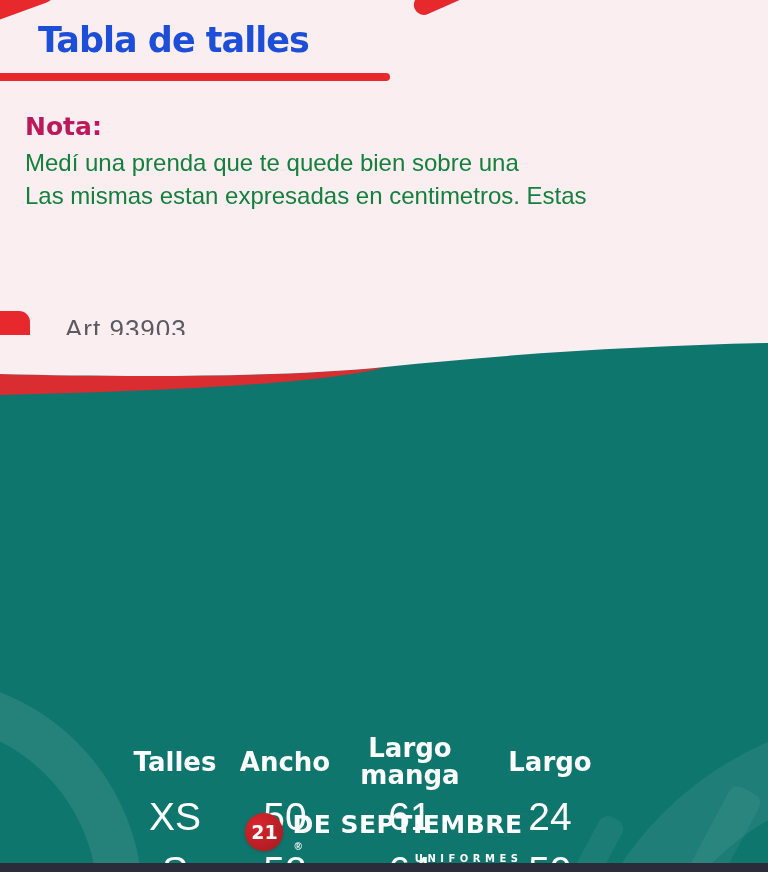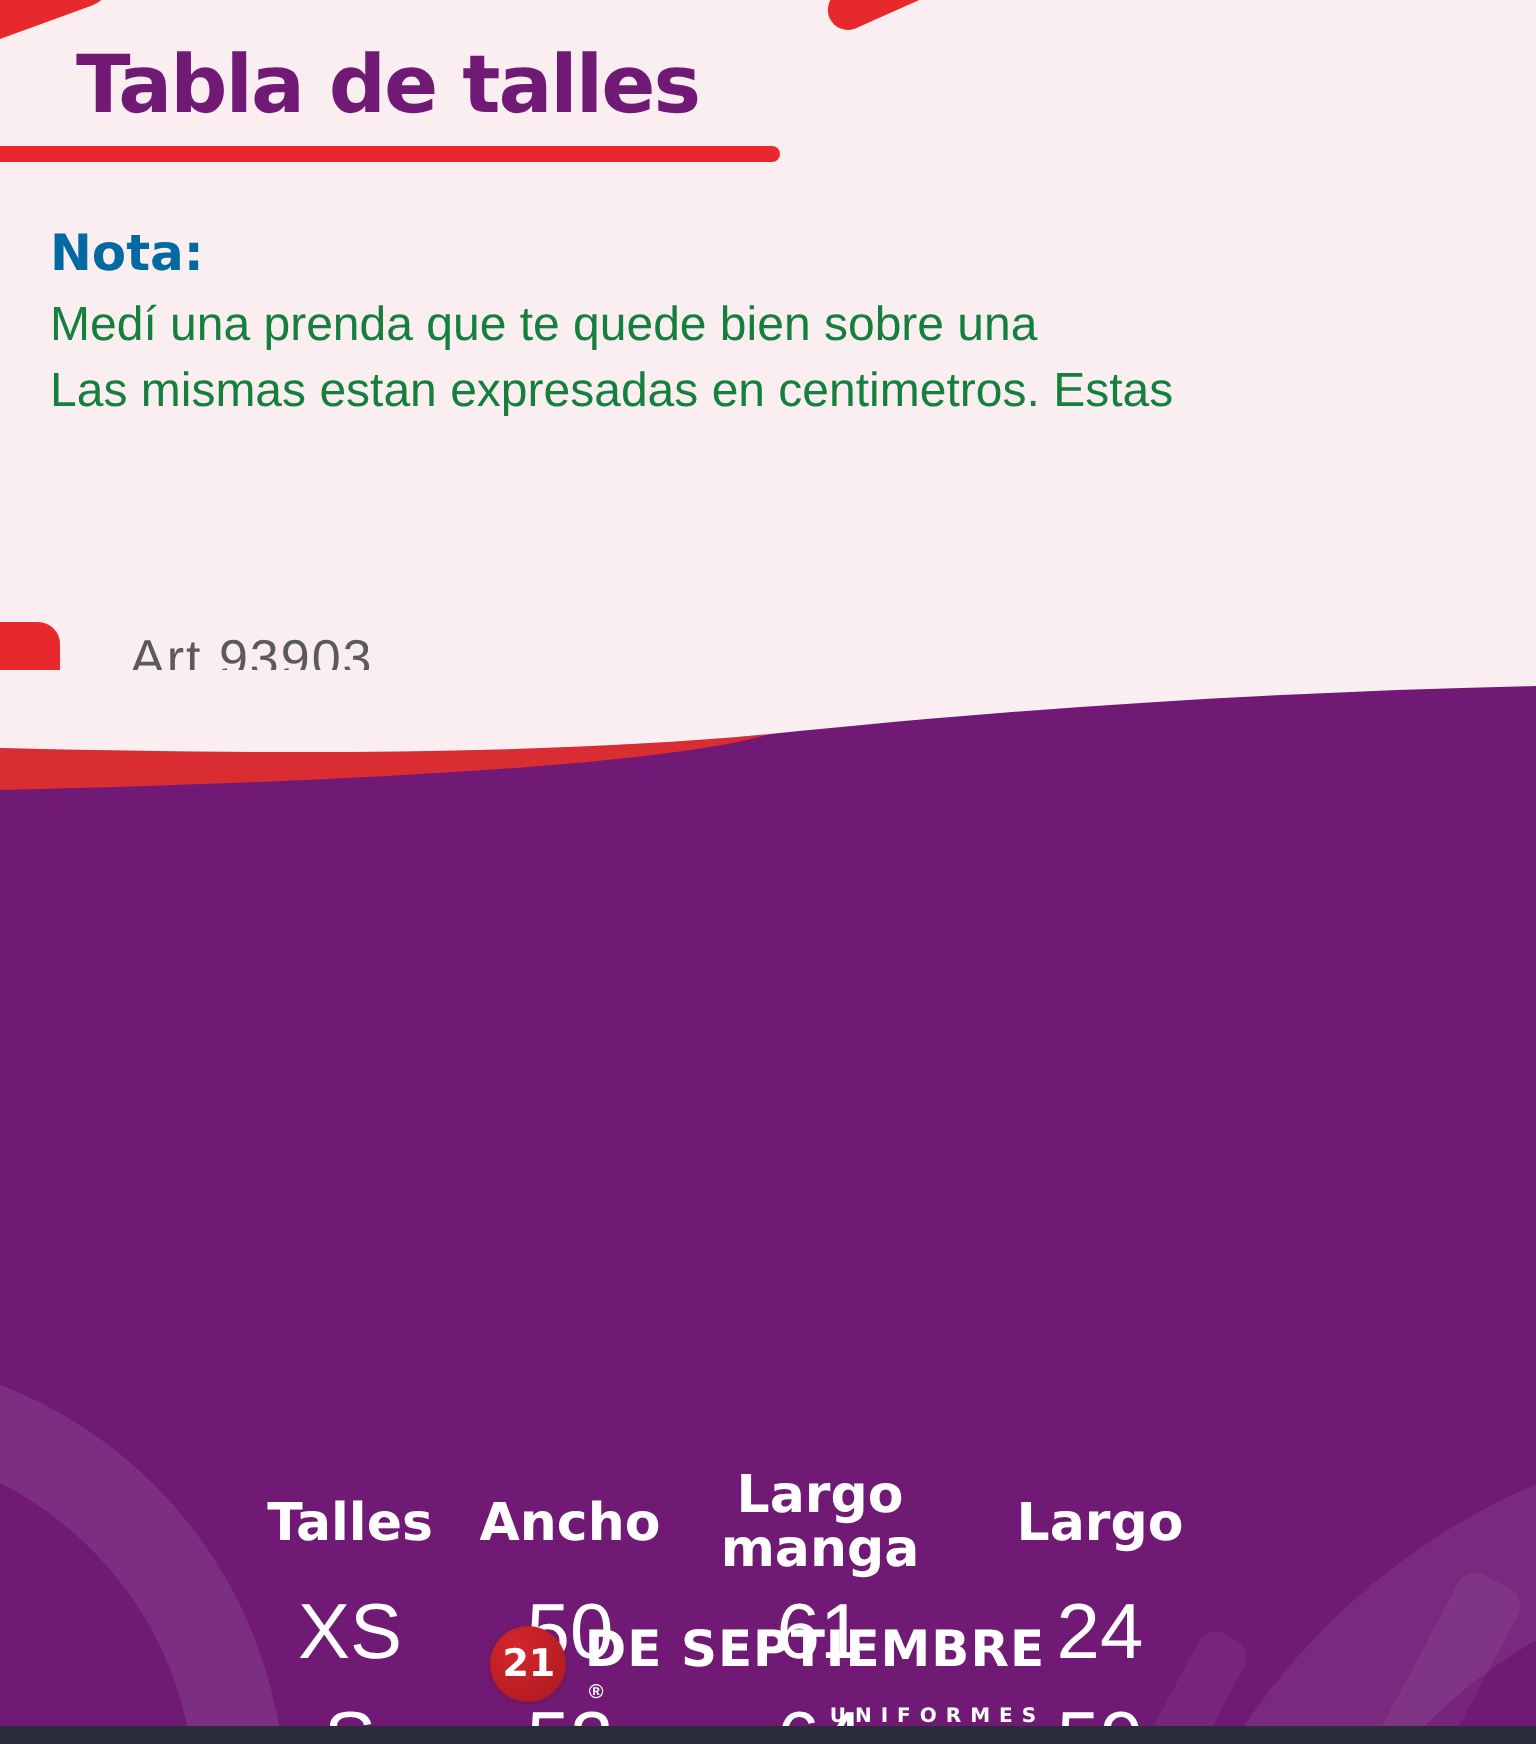--- a/index.html
+++ b/index.html
@@ -16,50 +16,50 @@
     background:#e7282d;border-radius:16px;transform:rotate(-20deg);
   }
   .top-streak{
     position:absolute;left:412px;top:-14px;width:64px;height:20px;
     background:#e7282d;border-radius:10px;transform:rotate(-24deg);
   }
   
   .title{
     position:absolute;left:38px;top:20px;
     font-family:"DejaVu Sans", sans-serif;
-    font-size:40px;font-weight:800;letter-spacing:-1px;
-    color:#701a75;
+    font-size:35px;font-weight:800;letter-spacing:-1px;
+    color:#1d4ed8;
   }
   .title-underline{
     position:absolute;left:0;top:73px;width:390px;height:8px;
     background:#e7282d;border-radius:0 4px 4px 0;
   }
   
   .nota-heading{
     position:absolute;left:25px;top:112px;
     font-family:"DejaVu Sans", sans-serif;
-    font-size:25px;font-weight:700;color:#0369a1;
+    font-size:25px;font-weight:700;color:#be185d;
   }
   .nota-lines{
     position:absolute;left:25px;top:146px;width:735px;
     font-size:24px;line-height:33px;font-weight:400;color:#15803d;
   }
   
   .art-tab{
     position:absolute;left:0;top:311px;width:30px;height:37px;
     background:#e7282d;border-radius:0 11px 11px 0;
   }
   .art-label{
     position:absolute;left:42px;top:314px;
     font-size:26px;color:#5b5a61;letter-spacing:1px;margin-left:23px;
   }
   
   .red-section{
     position:absolute;left:0;top:338px;width:768px;height:534px;
-    background:#701a75;
+    background:#0f766e;
   }
   .wave-svg{position:absolute;left:0;top:-3px;width:768px;height:75px;display:block;}
   .arcs-svg{position:absolute;left:0;top:0;width:768px;height:534px;display:block;}
   .shine{position:absolute;background:rgba(255,255,255,0.05);border-radius:10px;}
   .shine1{left:560px;top:470px;width:26px;height:180px;transform:rotate(28deg);}
   .shine2{left:680px;top:440px;width:34px;height:220px;transform:rotate(28deg);}
   
   .size-table{
     position:absolute;left:120px;top:396px;width:500px;
     color:#ffffff;text-align:center;

